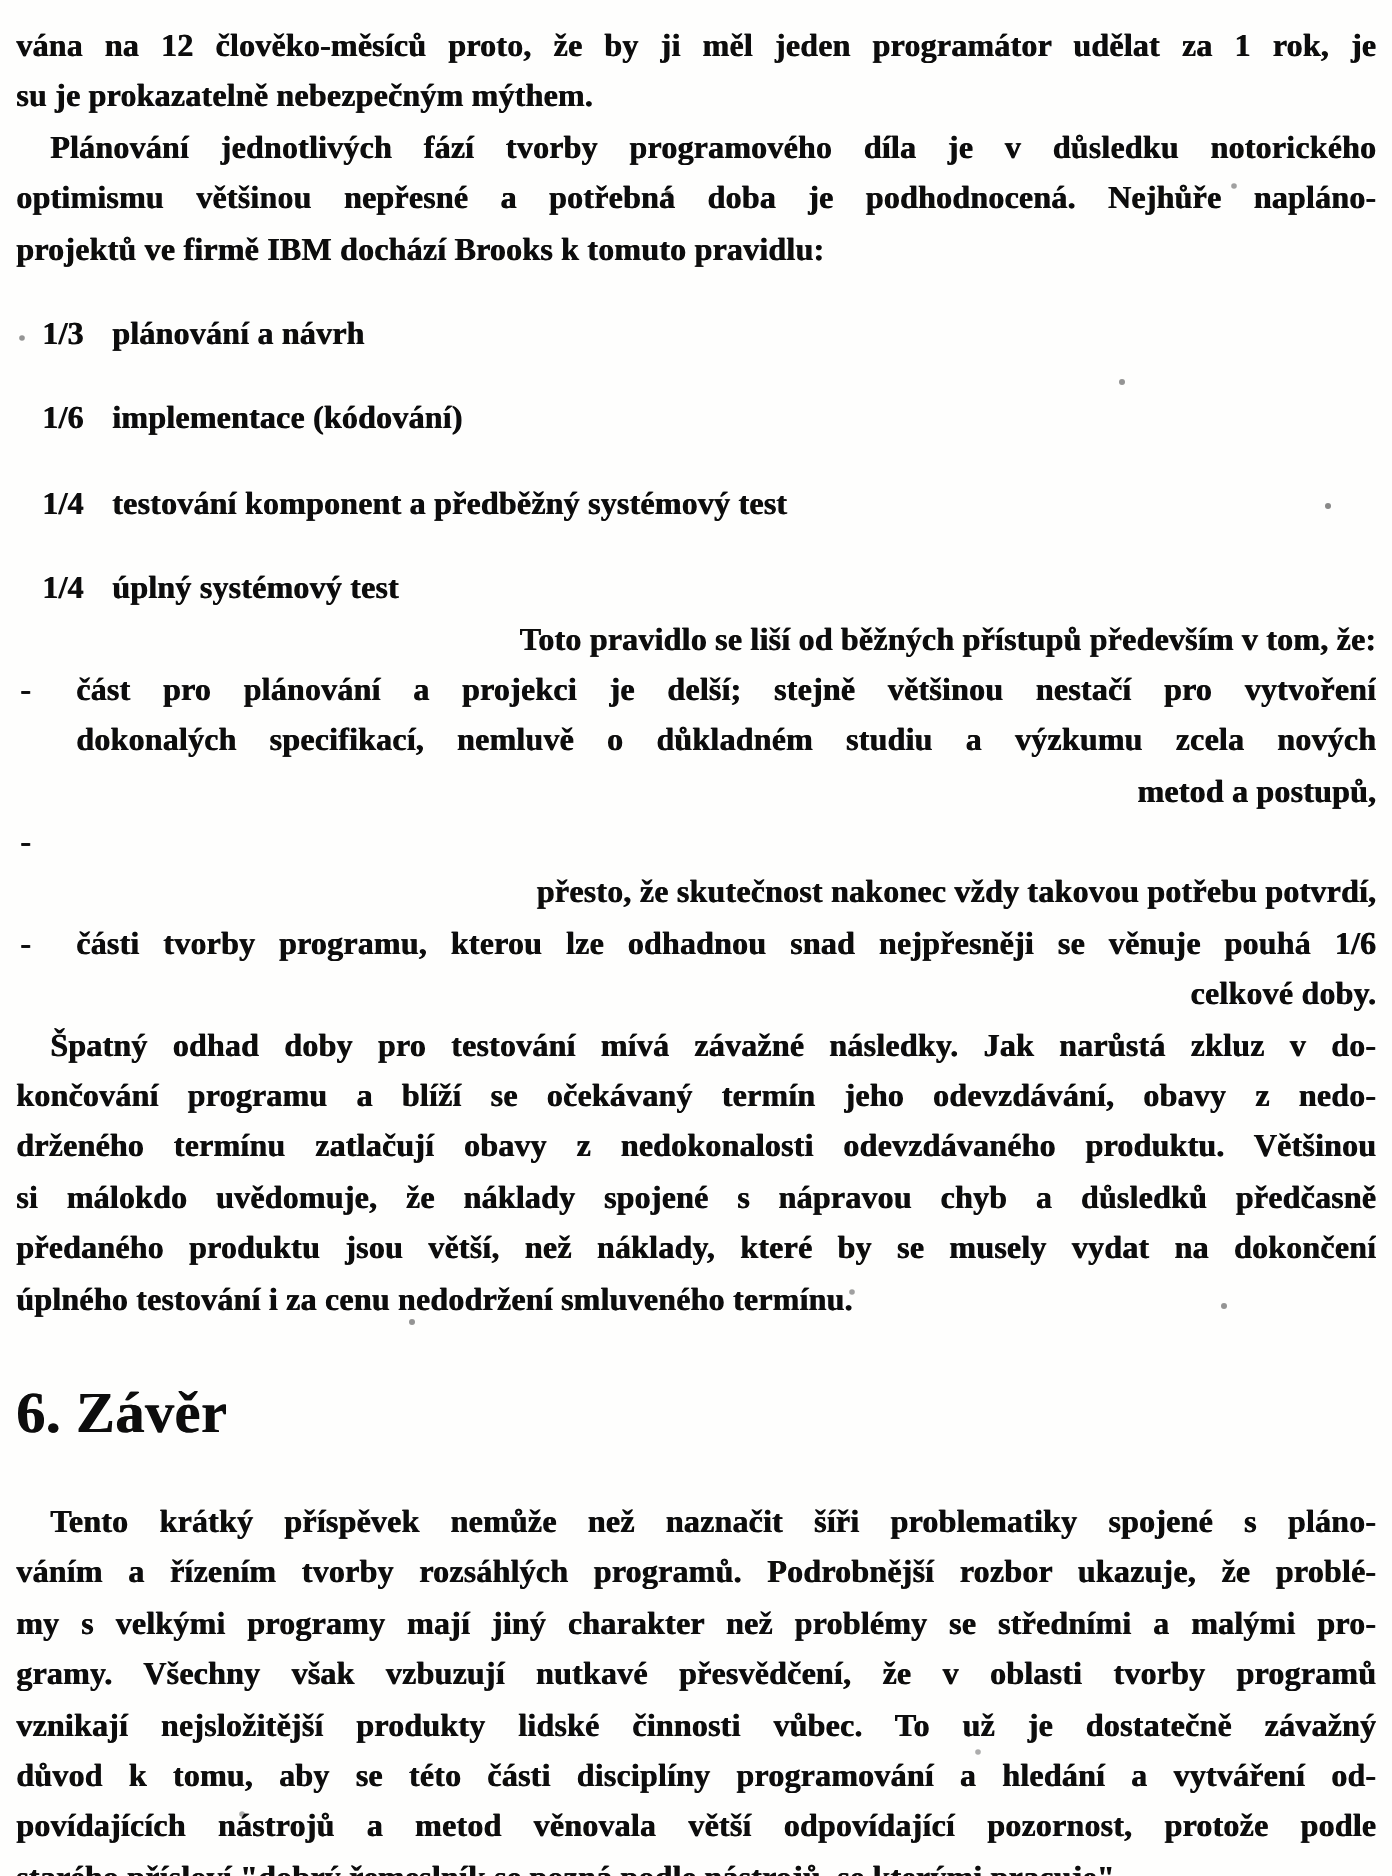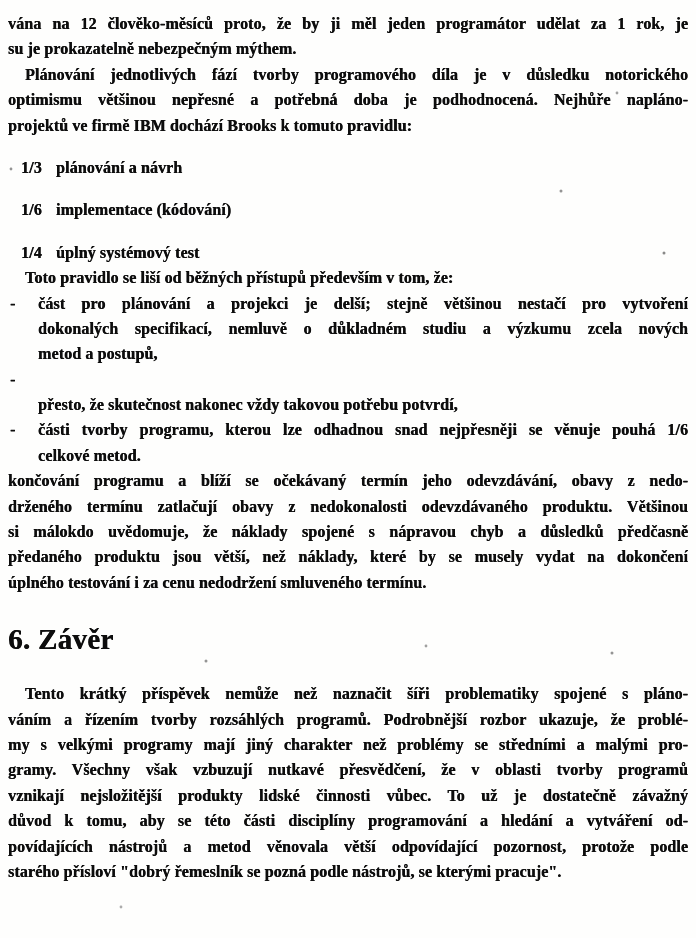--- a/index.html
+++ b/index.html
@@ -30,26 +30,26 @@
     overflow: hidden;
     text-shadow: 0.35px 0 0 currentColor; 
     letter-spacing: 0.1px;
   }
   
   .line.j {
     text-align: justify;
     text-align-last: justify;
   }
   
-  .line.pi { text-indent: 17px; }
+  .line.pi { text-indent: 17px; text-align: right; }
   
   .line.li { padding-left: 13px; margin-top: 17px; }
   .line.li .frac { display: inline-block; width: 35px; text-indent: 0; }
   
-  .line.b, .line.bc { padding-left: 30px; position: relative; }
+  .line.b, .line.bc { padding-left: 30px; position: relative; text-align: right; }
   .line.b .dash {
     position: absolute;
     left: 2px;
     top: 0;
   }
   .heading {
     margin: 33px 0 31px 0;
     font-size: 29px;
     line-height: 22px;
     font-weight: 700;
@@ -82,29 +82,31 @@
 
 <div class="page">
   <div class="doc-body">
       <div class="line p j">vána na 12 člověko-měsíců proto, že by ji měl jeden programátor udělat za 1 rok, je</div>
       <div class="line p">su je prokazatelně nebezpečným mýthem.</div>
       <div class="line pi j">Plánování jednotlivých fází tvorby programového díla je v důsledku notorického</div>
       <div class="line p j">optimismu většinou nepřesné a potřebná doba je podhodnocená. Nejhůře napláno-</div>
       <div class="line p">projektů ve firmě IBM dochází Brooks k tomuto pravidlu:</div>
       <div class="line li"><span class="frac">1/3</span><span>plánování a návrh</span></div>
       <div class="line li"><span class="frac">1/6</span><span>implementace (kódování)</span></div>
+      <div class="line li"><span class="frac">1/4</span><span>testování komponent a předběžný systémový test</span></div>
       <div class="line li"><span class="frac">1/4</span><span>úplný systémový test</span></div>
       <div class="line pi">Toto pravidlo se liší od běžných přístupů především v tom, že:</div>
       <div class="line b j"><span class="dash">-</span><span>část pro plánování a projekci je delší; stejně většinou nestačí pro vytvoření</span></div>
       <div class="line bc j">dokonalých specifikací, nemluvě o důkladném studiu a výzkumu zcela nových</div>
       <div class="line bc">metod a postupů,</div>
       <div class="line b j"><span class="dash">-</span></div>
       <div class="line bc">přesto, že skutečnost nakonec vždy takovou potřebu potvrdí,</div>
       <div class="line b j"><span class="dash">-</span><span>části tvorby programu, kterou lze odhadnou snad nejpřesněji se věnuje pouhá 1/6</span></div>
-      <div class="line bc">celkové metod.</div>
+      <div class="line bc">celkové doby.</div>
+      <div class="line pi j">Špatný odhad doby pro testování mívá závažné následky. Jak narůstá zkluz v do-</div>
       <div class="line p j">končování programu a blíží se očekávaný termín jeho odevzdávání, obavy z nedo-</div>
       <div class="line p j">drženého termínu zatlačují obavy z nedokonalosti odevzdávaného produktu. Většinou</div>
       <div class="line p j">si málokdo uvědomuje, že náklady spojené s nápravou chyb a důsledků předčasně</div>
       <div class="line p j">předaného produktu jsou větší, než náklady, které by se musely vydat na dokončení</div>
       <div class="line p">úplného testování i za cenu nedodržení smluveného termínu.</div>
       <h2 class="heading">6. Závěr</h2>
       <div class="line pi j">Tento krátký příspěvek nemůže než naznačit šíři problematiky spojené s pláno-</div>
       <div class="line p j">váním a řízením tvorby rozsáhlých programů. Podrobnější rozbor ukazuje, že problé-</div>
       <div class="line p j">my s velkými programy mají jiný charakter než problémy se středními a malými pro-</div>
       <div class="line p j">gramy. Všechny však vzbuzují nutkavé přesvědčení, že v oblasti tvorby programů</div>

